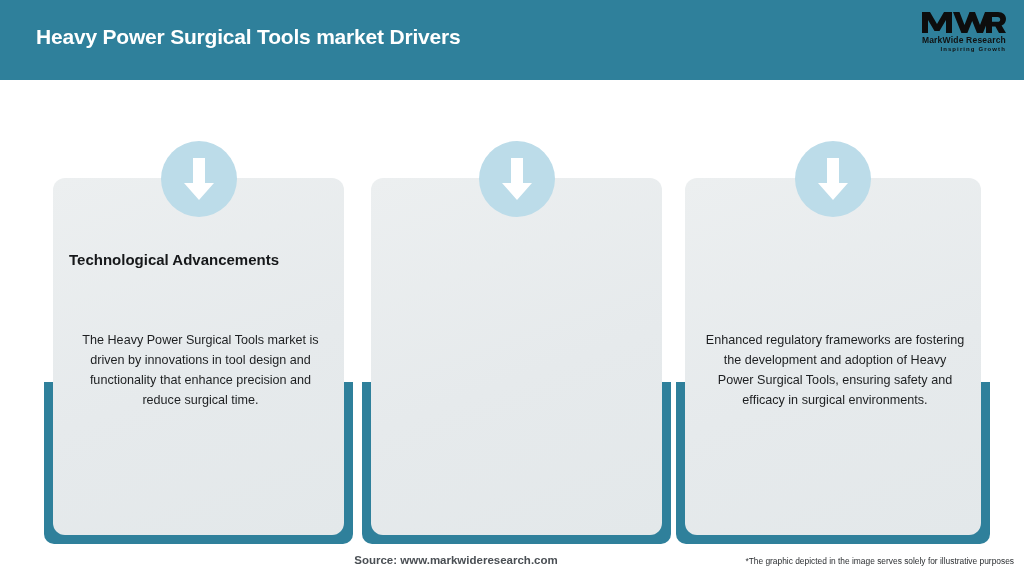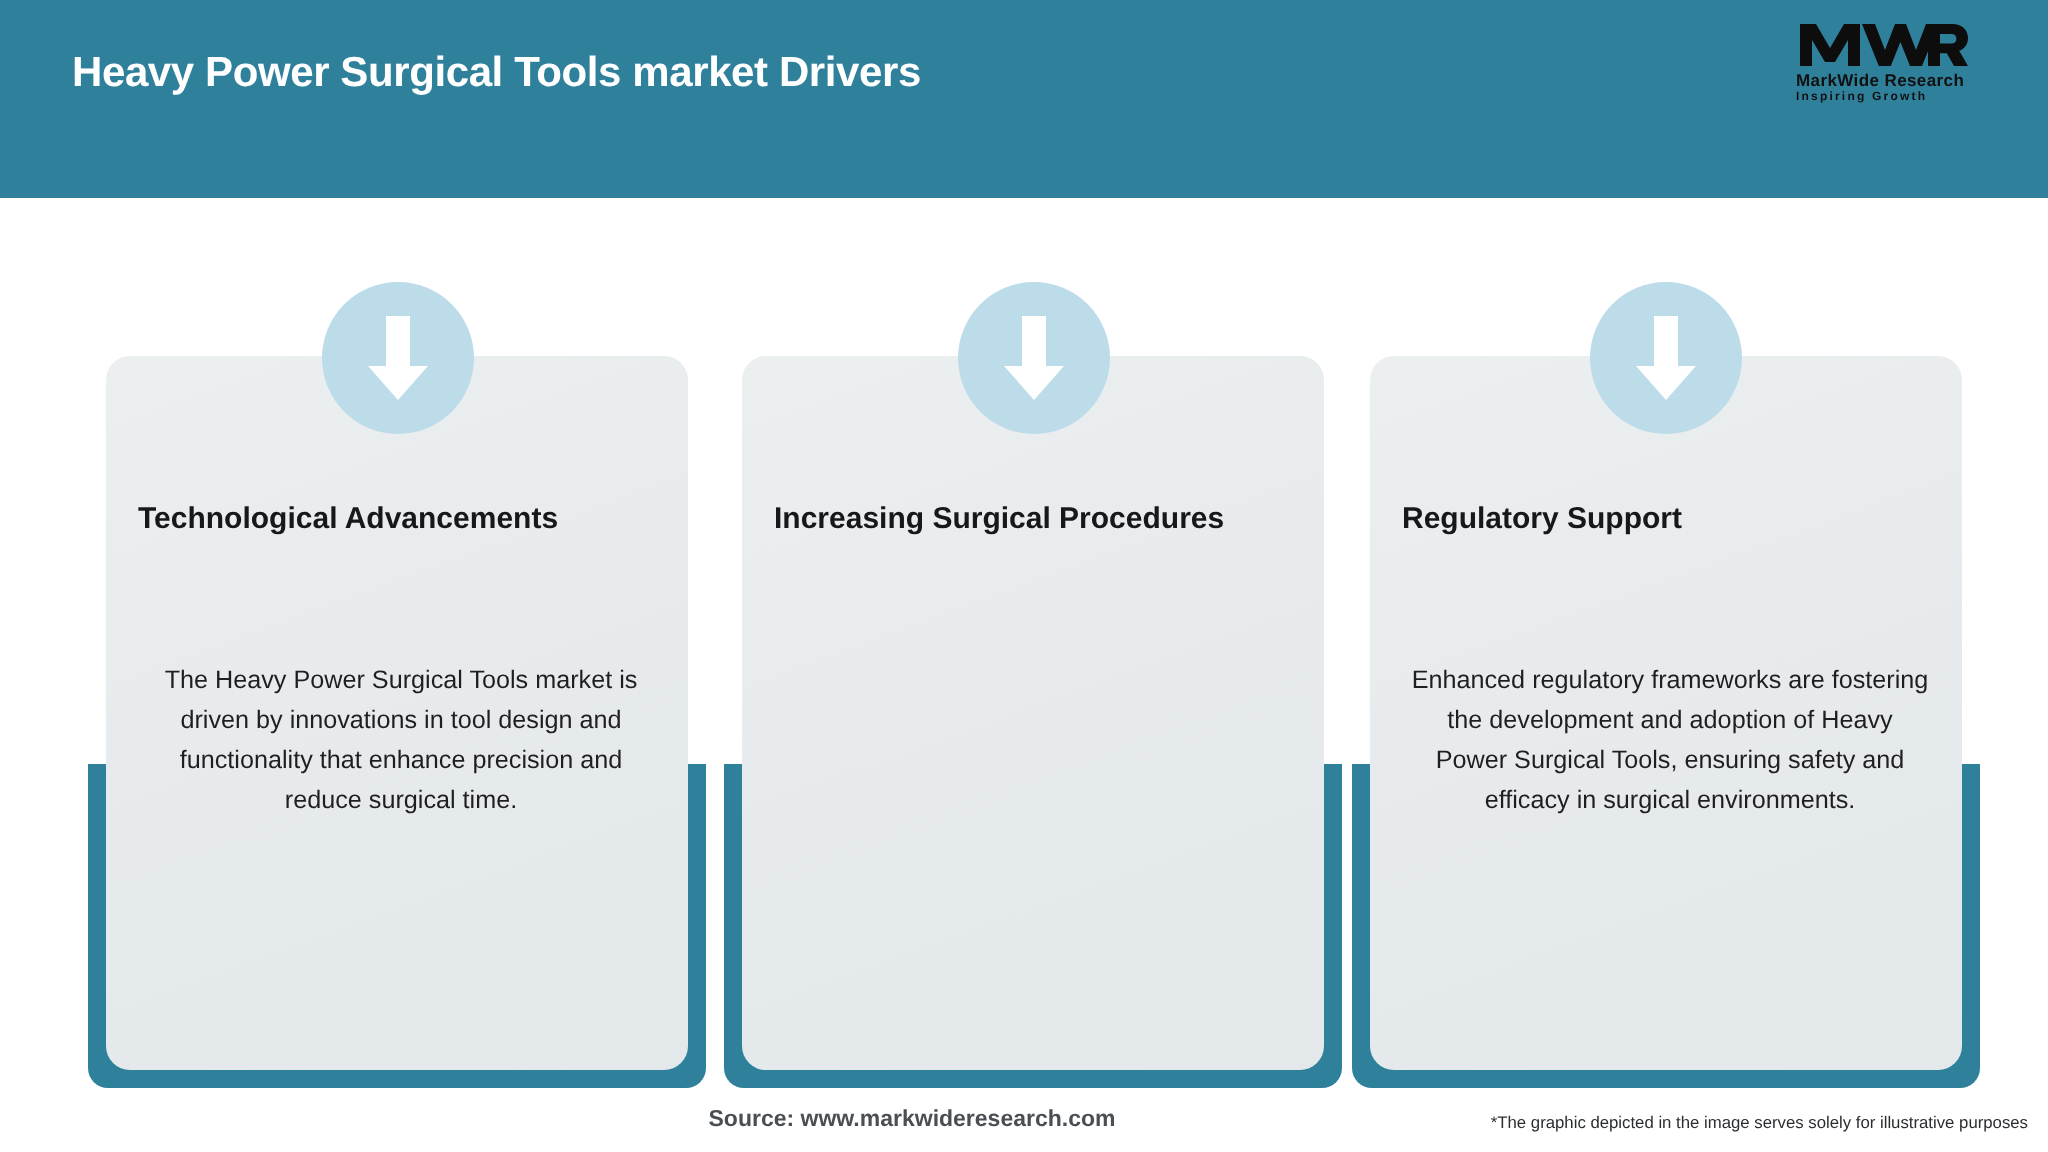--- a/index.html
+++ b/index.html
@@ -18,21 +18,21 @@
     height: 576px;
     background: #ffffff;
   }
 
   
   #header-bar {
     position: absolute;
     left: 0;
     top: 0;
     width: 1024px;
-    height: 99px;
+    height: 80px;
     background: #2F809B;
   }
 
   #page-title {
     position: absolute;
     left: 36px;
     top: 25px;
     font-size: 21px;
     font-weight: bold;
     color: #ffffff;
@@ -40,21 +40,21 @@
     font-family: "Liberation Sans", sans-serif;
   }
 
   
   #logo {
     position: absolute;
     right: 18px;
     top: 9px;
     width: 108px;
     height: 48px;
-    text-align: left;
+    text-align: right;
   }
   #logo-mark {
     display: block;
     height: 26px;
     line-height: 26px;
   }
   #logo-name {
     display: block;
     font-size: 8.5px;
     font-weight: bold;
@@ -200,33 +200,31 @@
   </div>
 
   <div class="card-group" id="group-1">
     <div class="bracket"></div>
     <div class="card">
       <div class="icon-circle">
         <svg width="38" height="48" viewBox="0 0 38 48" aria-hidden="true">
           <path d="M13 3 L25 3 L25 28 L34 28 L19 45 L4 28 L13 28 Z" fill="#FFFFFF"></path>
         </svg>
       </div>
-      <div class="card-heading">Increasing Surgical Procedures</div>
     </div>
   </div>
 
   <div class="card-group" id="group-2">
     <div class="bracket"></div>
     <div class="card">
       <div class="icon-circle">
         <svg width="38" height="48" viewBox="0 0 38 48" aria-hidden="true">
           <path d="M13 3 L25 3 L25 28 L34 28 L19 45 L4 28 L13 28 Z" fill="#FFFFFF"></path>
         </svg>
       </div>
-      <div class="card-heading">Regulatory Support</div>
       <div class="card-body">Enhanced regulatory frameworks are fostering the development and adoption of Heavy Power Surgical Tools, ensuring safety and efficacy in surgical environments.</div>
     </div>
   </div>
 
   <div id="source-note">Source: www.markwideresearch.com</div>
   <div id="disclaimer-note">*The graphic depicted in the image serves solely for illustrative purposes</div>
 
 </div>
 
 </body></html>

